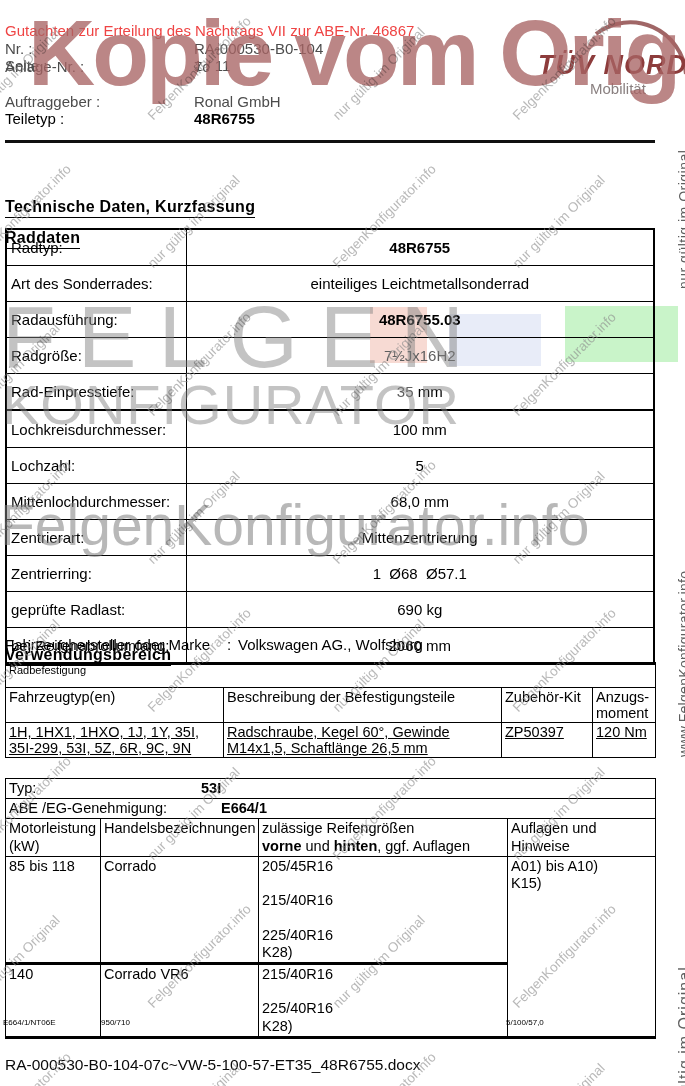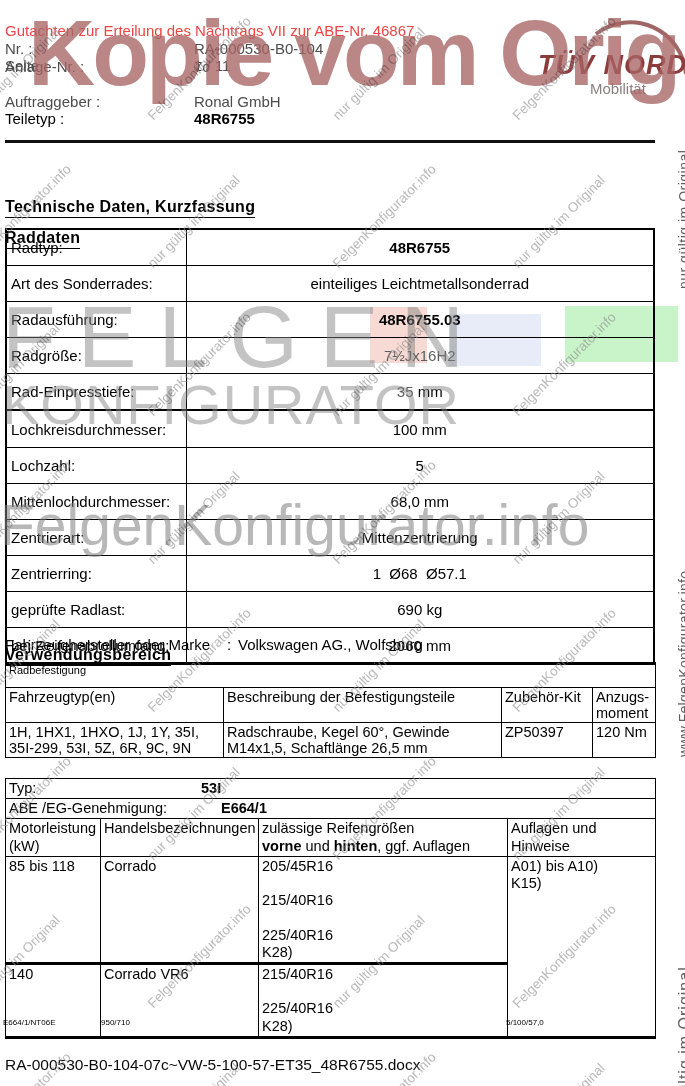--- a/index.html
+++ b/index.html
@@ -47,21 +47,21 @@
   .t1 tr.thick td{border-bottom:2.5px solid #000;}
   .t1{border:2px solid #000;}
   .b{font-weight:700;}
   .grayval{color:#5e5e5e;}
 
   
   .t2{position:absolute;left:5px;top:662px;width:650px;border:1.5px solid #000;}
   .t2 td{border:1.2px solid #000;font-size:14.5px;vertical-align:top;padding:1px 3px;}
   .t2 tr.title td{height:22px;font-size:11px;}
   .t2 tr.head td{height:32px;}
-  .t2 tr.data td{height:30px;}
+  .t2 tr.data td{height:30px;text-decoration:underline;}
   .t2 .ctr{text-align:left;}
   .pre{white-space:pre-line;}
 
   
   .t3{position:absolute;left:5px;top:778px;width:650px;border:1.5px solid #000;border-bottom:3px solid #000;}
   .t3 td{border:1.2px solid #000;font-size:14.5px;vertical-align:top;padding:1px 3px;line-height:17.2px;}
   .t3 tr.trow td{height:16px;}
   .t3 tr.head td{height:30px;}
   .t3 tr.d1 td{height:96px;border-bottom:3px solid #000;}
   .t3 tr.d1 td.merged{border-bottom:1.2px solid #000;}

